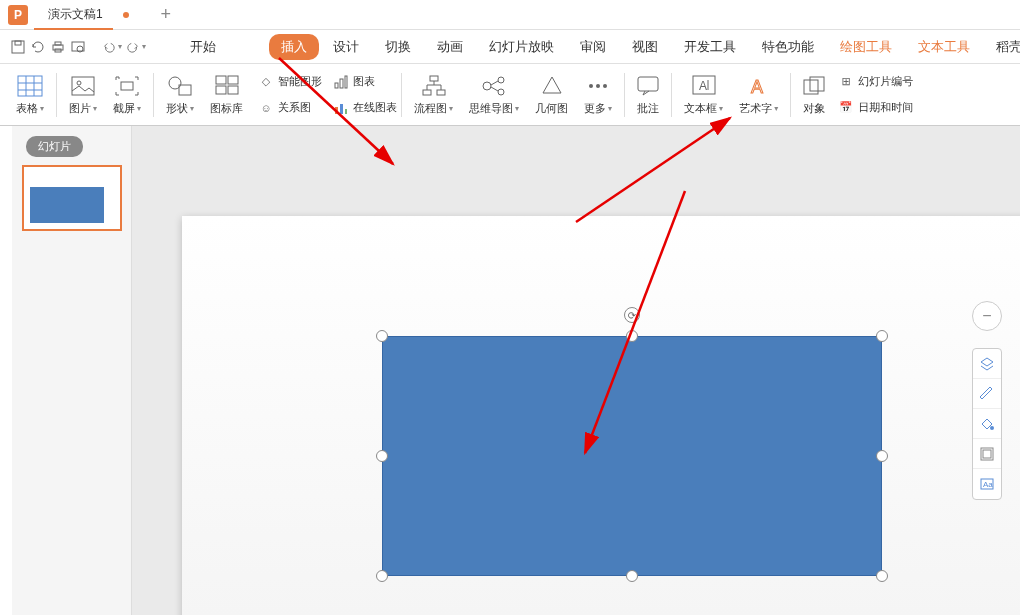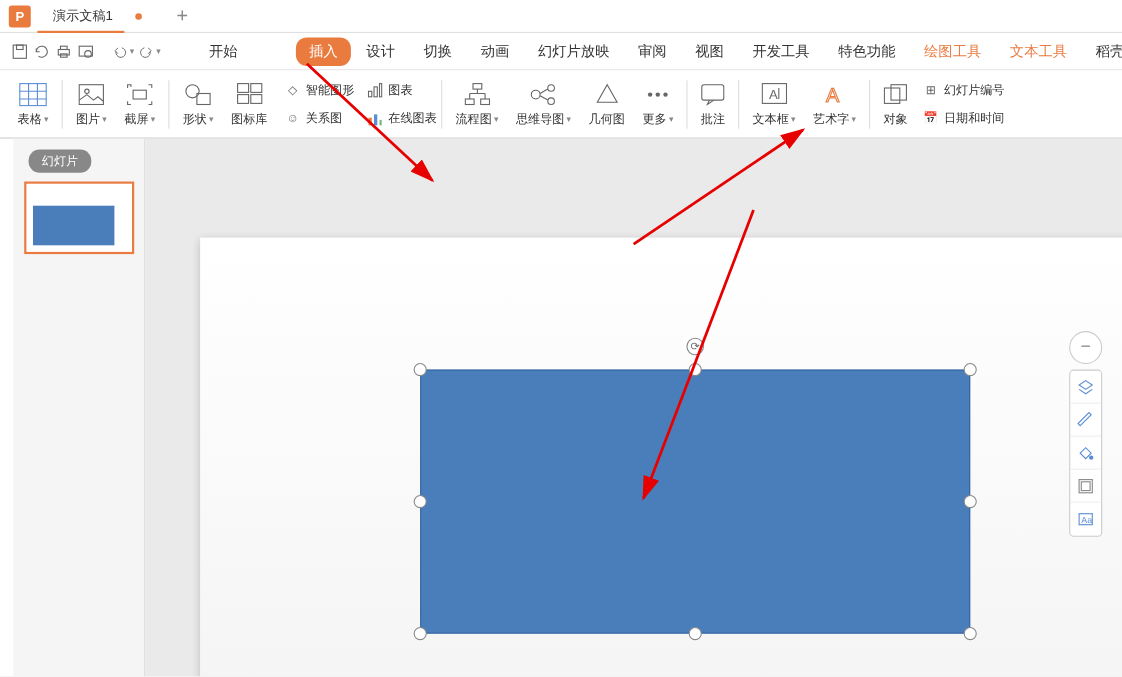--- a/index.html
+++ b/index.html
@@ -43,21 +43,21 @@
 .canvas-area { flex: 1; background: #eaeaea; position: relative; overflow: hidden; }
 .slide { position: absolute; left: 50px; top: 90px; width: 870px; height: 520px; background: linear-gradient(180deg,#fff 0%,#f2f2f2 100%); box-shadow: 0 2px 8px rgba(0,0,0,.2); }
 .shape-rect { position: absolute; left: 200px; top: 120px; width: 500px; height: 240px; background: #4a7ebb; border: 1px solid #3566a3; }
 .handle { width: 12px; height: 12px; background: #fff; border: 1px solid #888; border-radius: 50%; position: absolute; }
 .h-nw { left: -7px; top: -7px; } .h-n { left: 50%; top: -7px; margin-left: -6px; } .h-ne { right: -7px; top: -7px; }
 .h-w { left: -7px; top: 50%; margin-top: -6px; } .h-e { right: -7px; top: 50%; margin-top: -6px; }
 .h-sw { left: -7px; bottom: -7px; } .h-s { left: 50%; bottom: -7px; margin-left: -6px; } .h-se { right: -7px; bottom: -7px; }
 .rotate-handle { position: absolute; left: 50%; top: -30px; margin-left: -8px; width: 16px; height: 16px; border: 1px solid #888; border-radius: 50%; background: #fff; display: flex; align-items: center; justify-content: center; font-size: 10px; color: #666; }
 
 
-.float-bar { position: absolute; right: 18px; top: 210px; width: 30px; background: #fff; border: 1px solid #ccc; border-radius: 4px; display: flex; flex-direction: column; }
+.float-bar { position: absolute; right: 18px; top: 222px; width: 30px; background: #fff; border: 1px solid #ccc; border-radius: 4px; display: flex; flex-direction: column; }
 .float-btn { width: 28px; height: 30px; display: flex; align-items: center; justify-content: center; color: #5a8dd6; cursor: pointer; border-bottom: 1px solid #eee; }
 .float-btn:last-child { border-bottom: none; }
 .float-top { position: absolute; right: 18px; top: 175px; width: 30px; height: 30px; background: #fff; border: 1px solid #ccc; border-radius: 50%; display: flex; align-items: center; justify-content: center; color: #888; cursor: pointer; }
 
 
 .arrow { position: absolute; pointer-events: none; }
 
 svg { display: block; }
 </style>
 </head>

